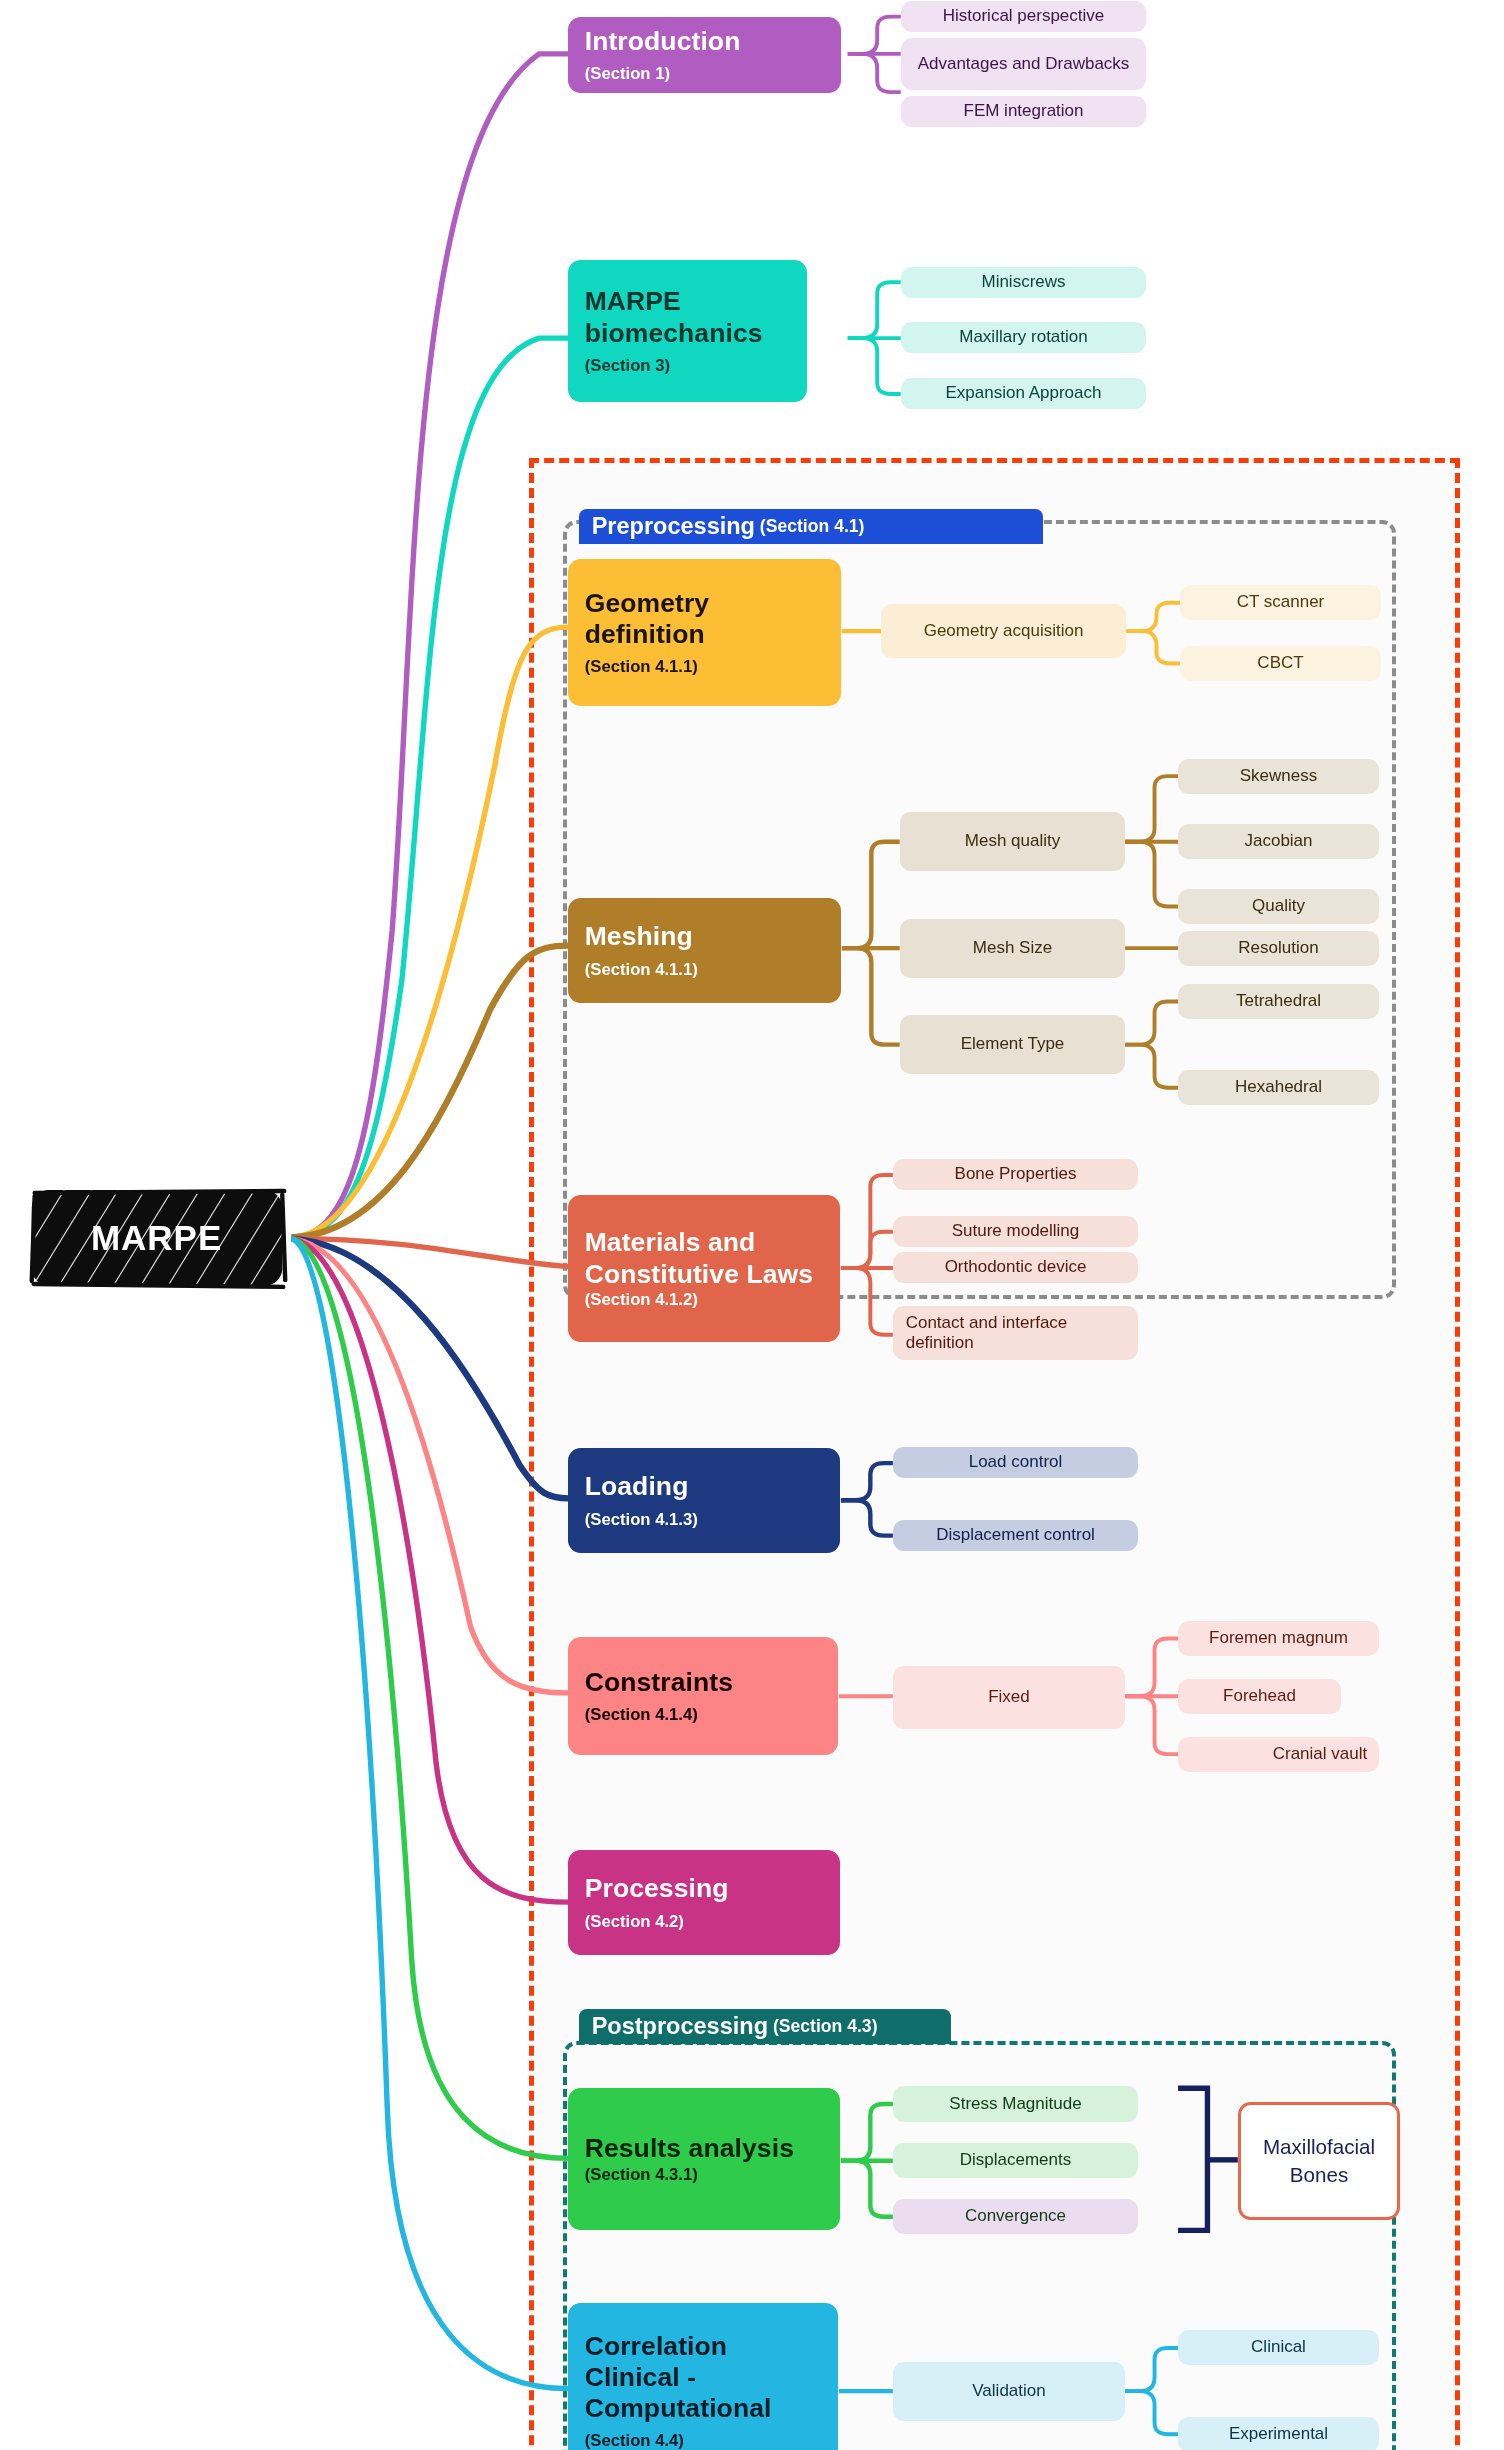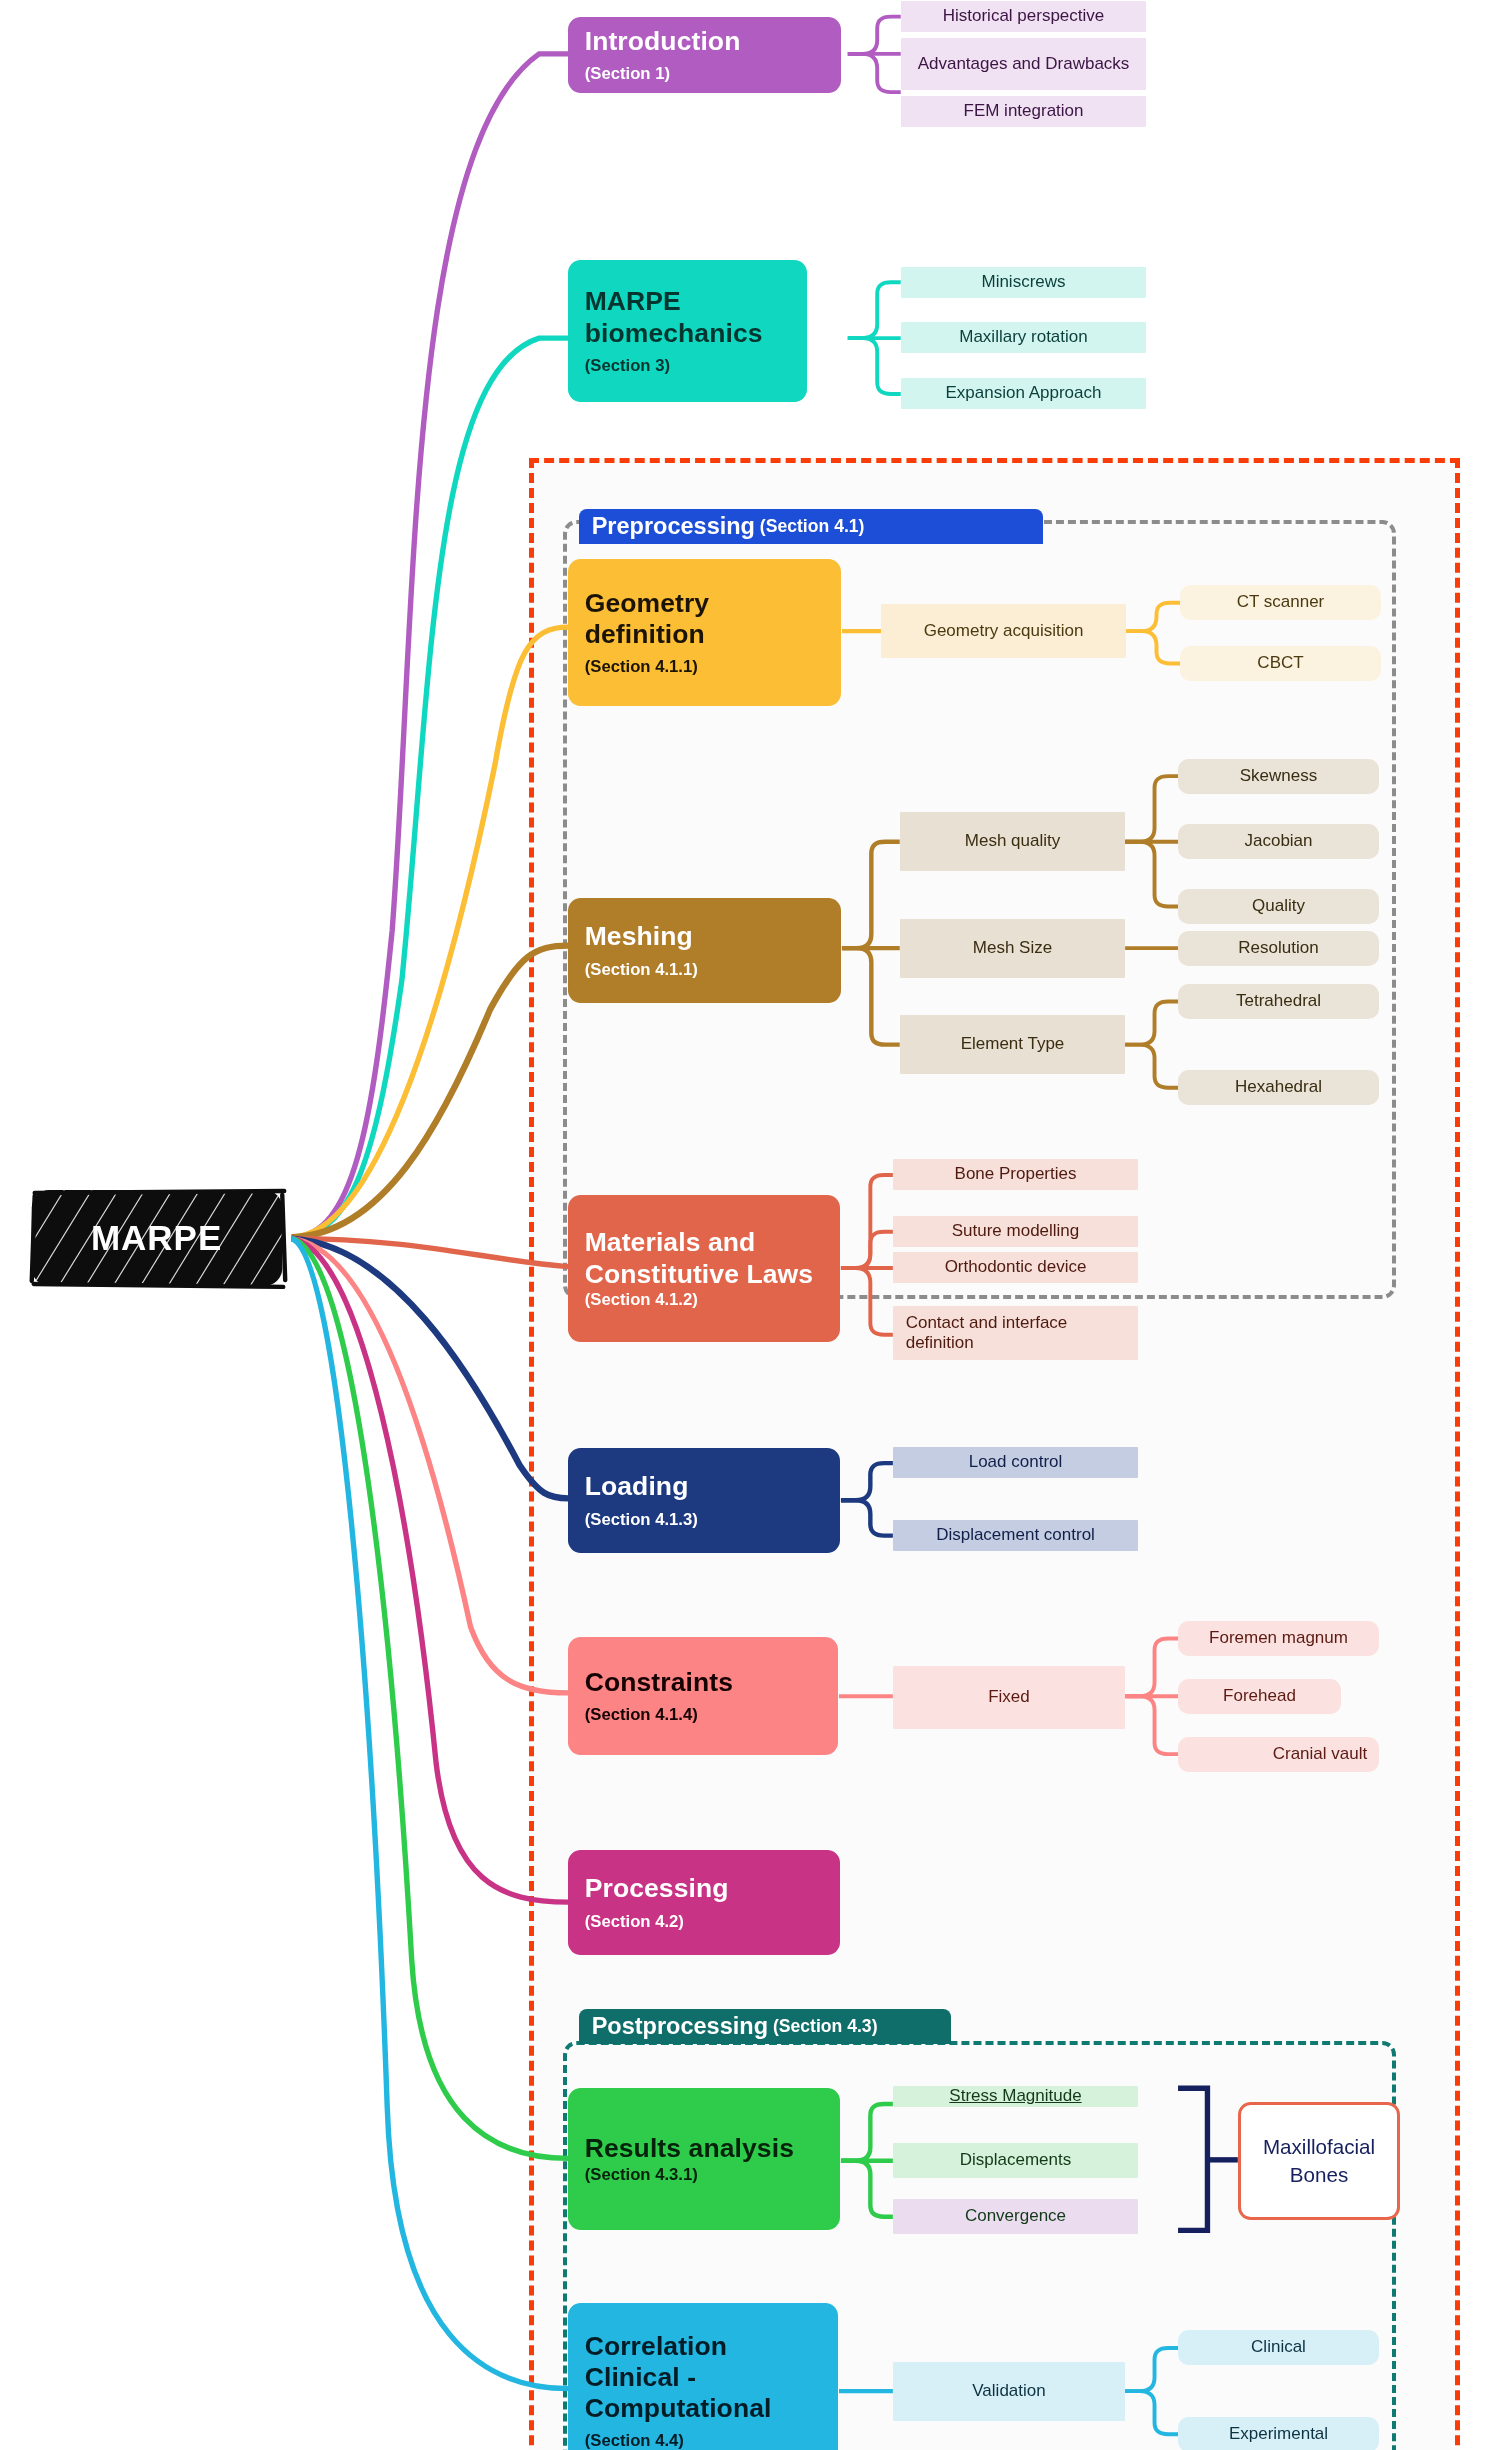--- a/index.html
+++ b/index.html
@@ -7,21 +7,21 @@
   #stage{position:relative;width:1505px;height:2617px;background:#ffffff;overflow:hidden;}
 
   svg.links{position:absolute;left:0;top:0;width:1505px;height:2617px;pointer-events:none;}
 
   .node{position:absolute;box-sizing:border-box;border-radius:12.7px;display:flex;flex-direction:column;justify-content:center;}
   .l1{padding:0 16.7px;}
   .l1 .ttl{font-size:26.5px;font-weight:bold;line-height:1.18;letter-spacing:0.1px;}
   .l1 .sec{font-size:16.7px;font-weight:bold;margin-top:6.9px;}
   .l1 .secinline{font-size:16.7px;font-weight:bold;}
 
-  .l2{padding:0 12.7px;border-radius:1px;display:flex;align-items:center;}
+  .l2{padding:0 12.7px;border-radius:11px;display:flex;align-items:center;}
   .l2 span{font-size:17px;line-height:1.2;}
   .l3{padding:0 11.8px;border-radius:10.8px;display:flex;align-items:center;}
   .l3 span{font-size:17px;line-height:1.2;}
 
   .banner{position:absolute;box-sizing:border-box;border-radius:7.8px 7.8px 0 0;display:flex;align-items:center;padding:0 12.7px;}
   .banner .b1{font-size:23.5px;font-weight:bold;color:#ffffff;}
   .banner .b2{font-size:17.6px;font-weight:bold;color:#ffffff;margin-left:4.9px;}
 
   .dashbox{position:absolute;box-sizing:border-box;border-radius:13.7px;background:#fbfbfb;}
   .redbox{position:absolute;box-sizing:border-box;background:#fbfbfb;}
@@ -271,21 +271,21 @@
 
   <div class="node l1" style="left:568px;top:1850px;width:272px;height:105px;background:#c93385;color:#ffffff;">
     <div class="ttl">Processing</div>
     <div class="sec">(Section 4.2)</div>
   </div>
 
   <div class="node l1" style="left:568px;top:2088px;width:272px;height:142px;background:#2ecc4a;color:#06220b;">
     <div class="ttl">Results analysis</div>
     <div class="secinline">(Section 4.3.1)</div>
   </div>
-  <div class="l2 node" style="left:893px;top:2086px;width:245px;height:21px;background:#d6f2da;color:#123a18;text-decoration:underline;">
+  <div class="l2 node" style="left:893px;top:2086px;width:245px;height:36px;background:#d6f2da;color:#123a18;">
     <span>Stress Magnitude</span>
     </div>
   <div class="l2 node" style="left:893px;top:2143px;width:245px;height:35px;background:#d6f2da;color:#123a18;">
     <span>Displacements</span>
     </div>
   <div class="l2 node" style="left:893px;top:2199px;width:245px;height:35px;background:#ecdcf0;color:#123a18;">
     <span>Convergence</span>
     </div>
 
   <div class="maxbox" style="left:1238px;top:2102px;width:162px;height:118px;">

